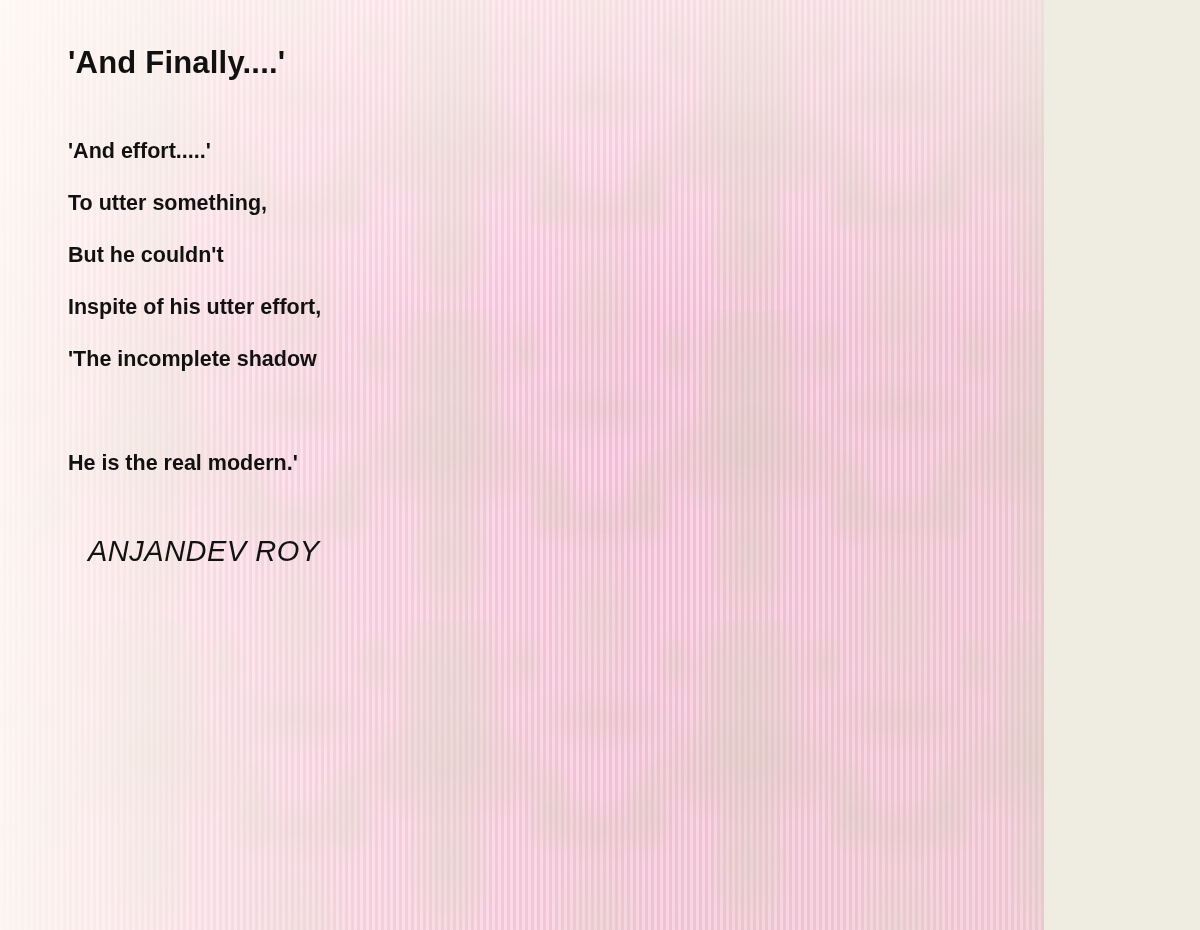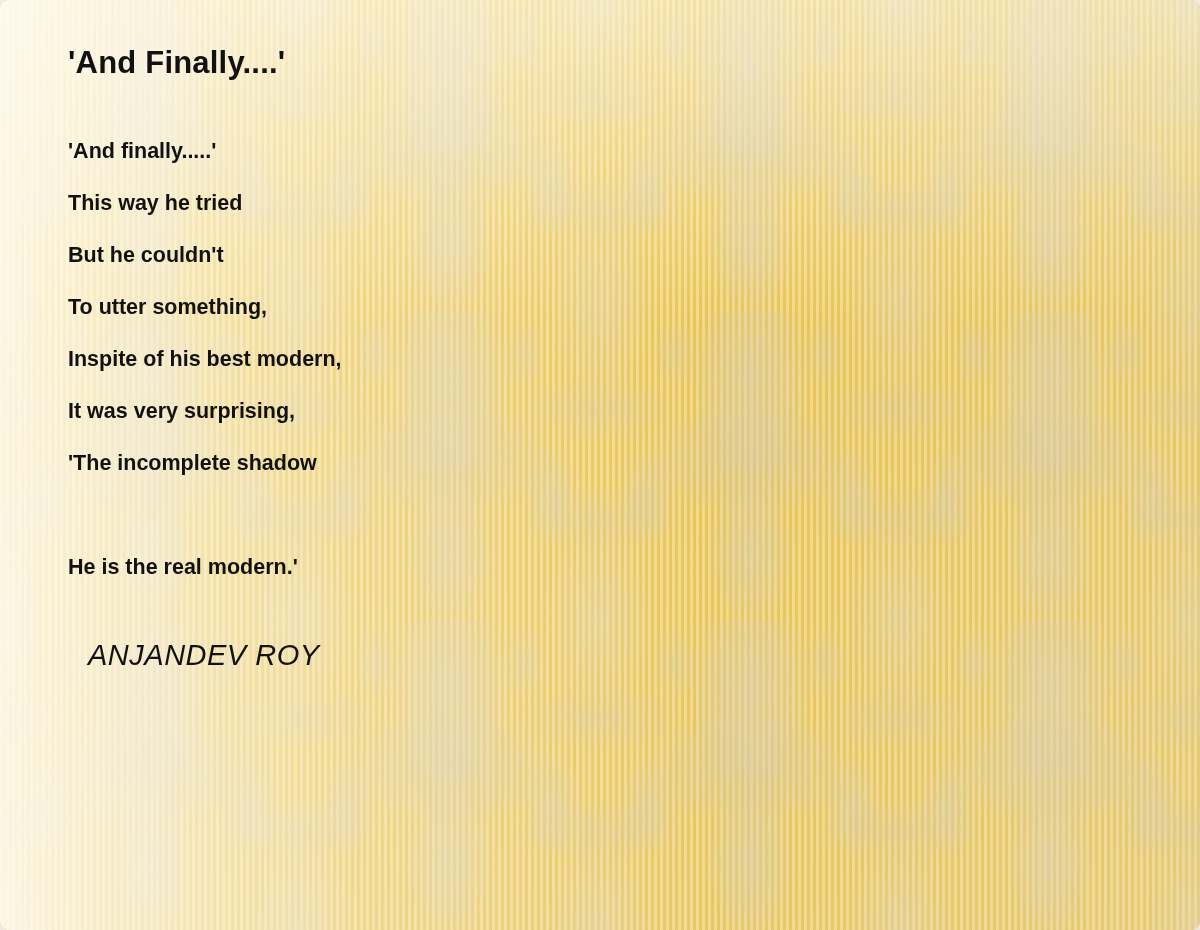--- a/index.html
+++ b/index.html
@@ -9,26 +9,25 @@
   body {
     width: 1200px;
     height: 930px;
     overflow: hidden;
     font-family: "Liberation Sans", sans-serif;
     background: #efece1;
   }
 
   .page {
     position: relative;
-    width: 1200px;
+    width: 1044px;
     height: 930px;
     box-sizing: border-box;
-    background-color: #eab308;
+    background-color: #f9a8d4;
     overflow: hidden;
-    border-radius: 9px;
   }
 
   
   .bg-layer {
     position: absolute;
     inset: 0;
     pointer-events: none;
   }
 
   
@@ -127,26 +126,24 @@
   <div class="bg-layer bg-stripes"></div>
   <div class="bg-layer bg-damask"></div>
   <div class="bg-layer bg-damask-b"></div>
   <div class="bg-layer bg-wash"></div>
 
   <div class="content">
 
     <h1 class="poem-title">'And Finally....'</h1>
 
     <div class="poem-body">
-      <div class="poem-line">'And finally.....'</div>
-      <div class="poem-line">This way he tried</div>
+      <div class="poem-line">'And effort.....'</div>
+      <div class="poem-line">To utter something,</div>
       <div class="poem-line">But he couldn't</div>
-      <div class="poem-line">To utter something,</div>
-      <div class="poem-line">Inspite of his best modern,</div>
-      <div class="poem-line">It was very surprising,</div>
+      <div class="poem-line">Inspite of his utter effort,</div>
       <div class="poem-line">'The incomplete shadow</div>
       <div class="poem-line blank"></div>
       <div class="poem-line">He is the real modern.'</div>
     </div>
 
     <div class="author">ANJANDEV ROY</div>
 
   </div>
 </div>
 

